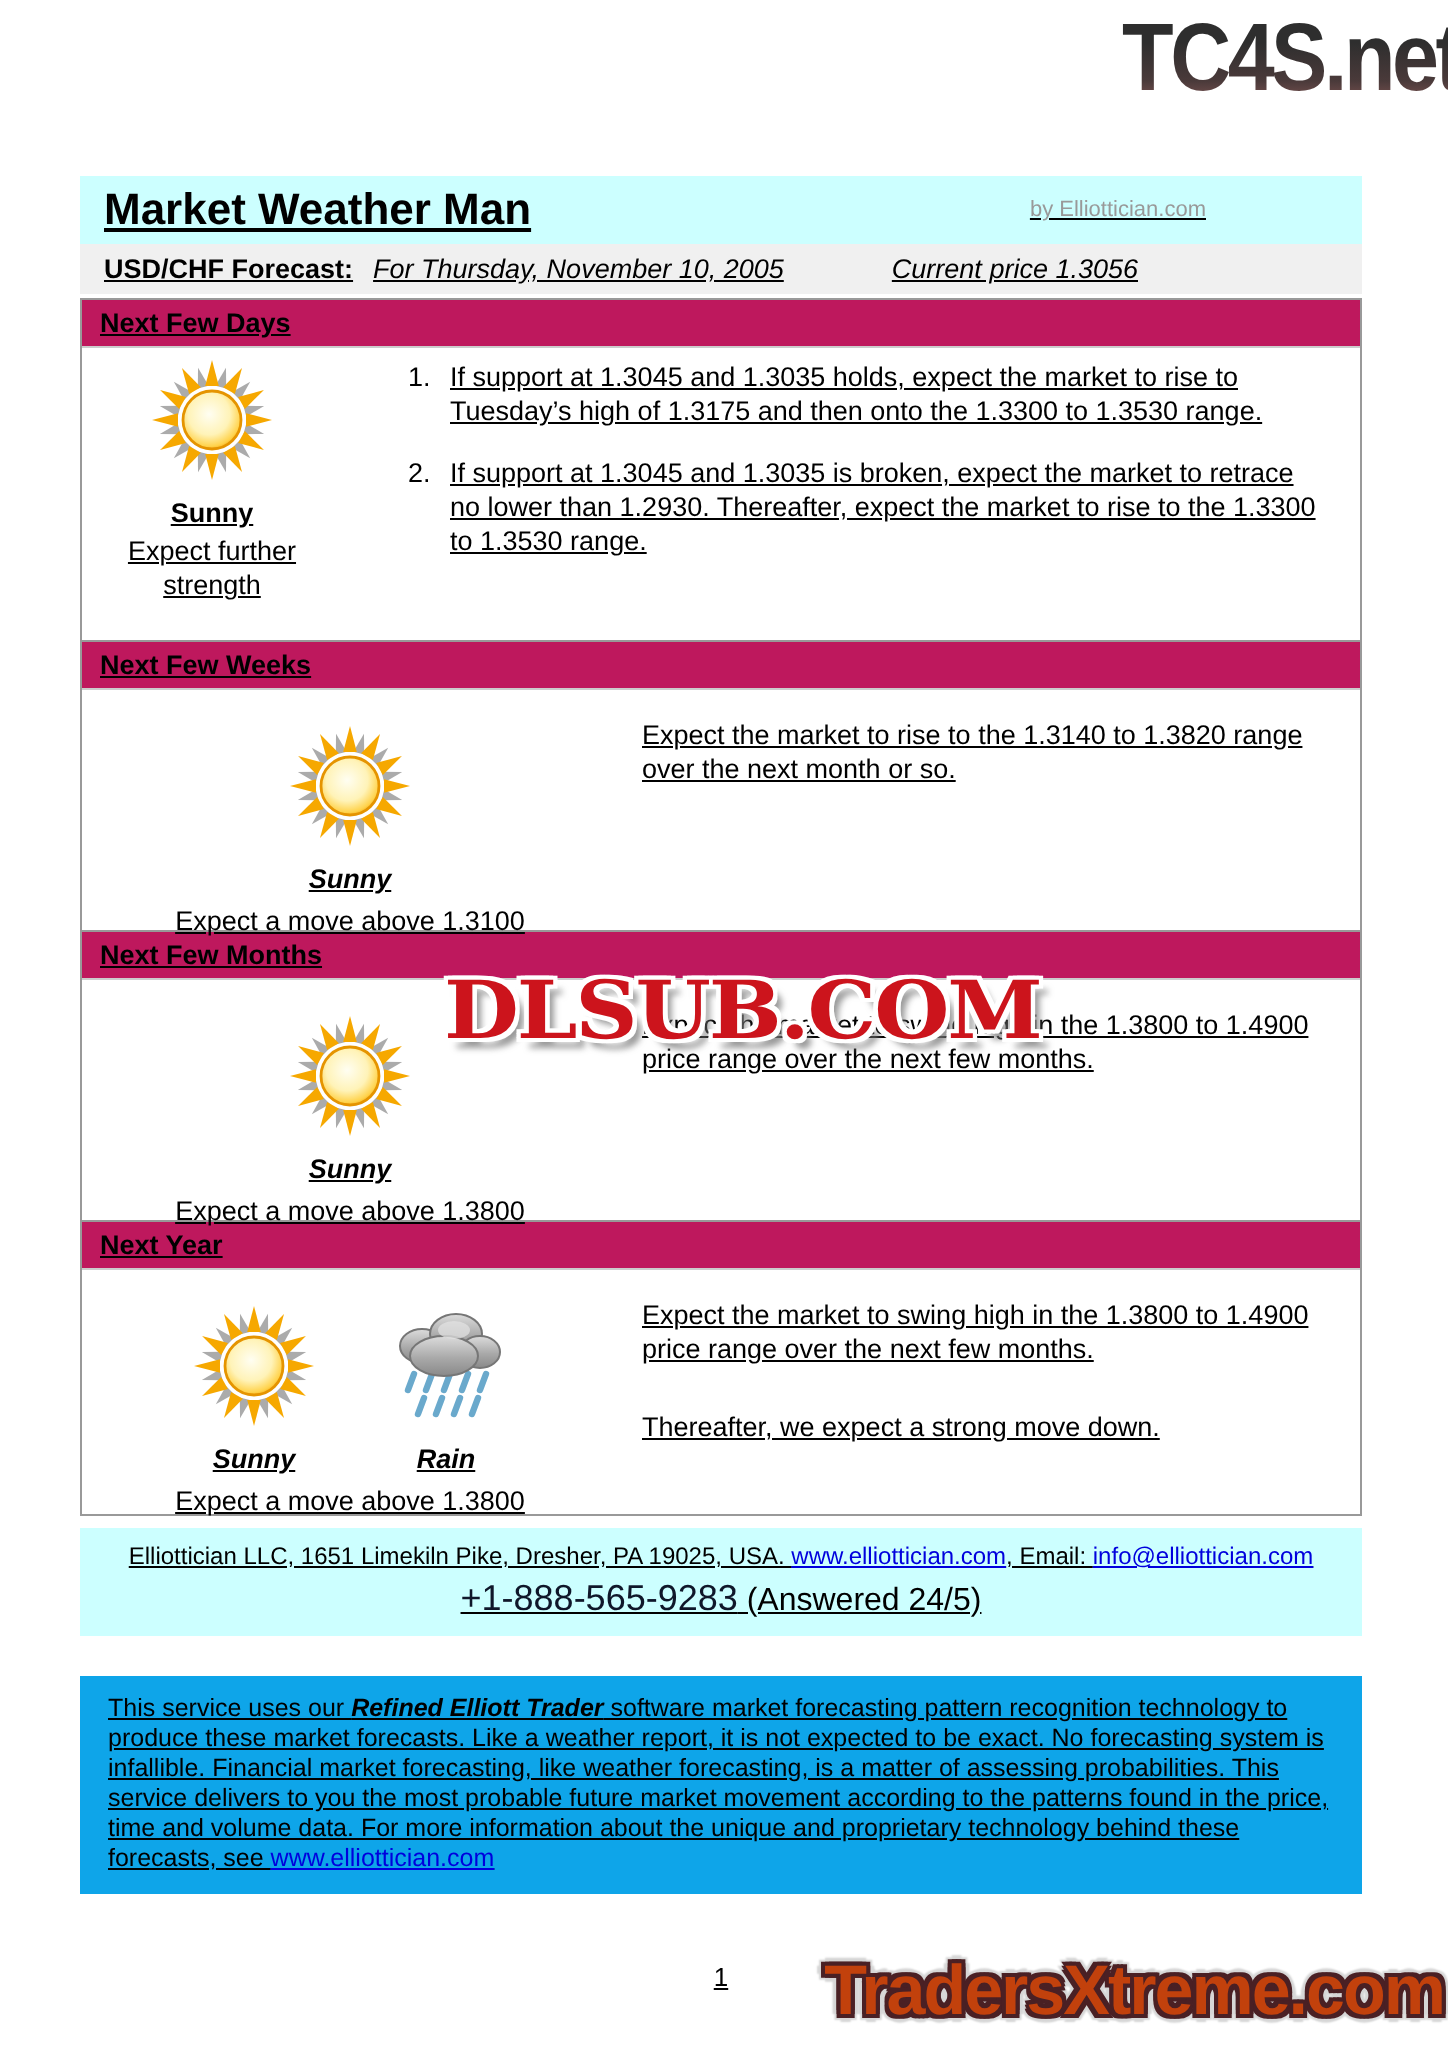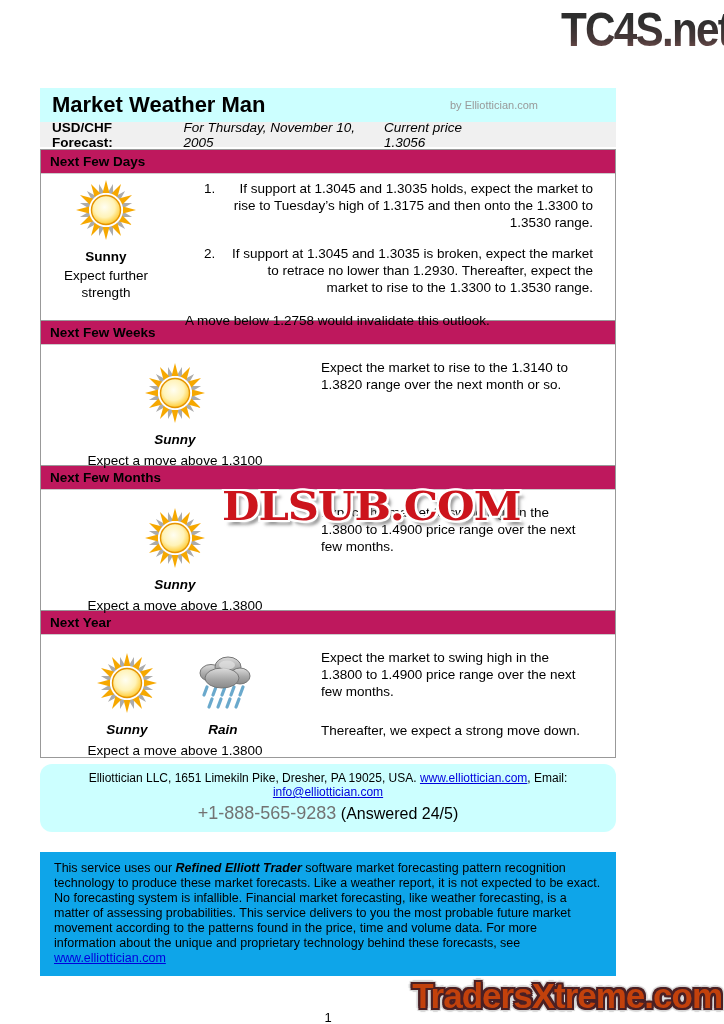--- a/index.html
+++ b/index.html
@@ -10,21 +10,21 @@
   .tc4s {
     position:absolute; top:2px; right:-6px;
     font-family:"Liberation Sans", sans-serif;
     font-weight:bold; font-size:48px; letter-spacing:-2px;
     transform:scaleX(0.88); transform-origin:right top;
     background:linear-gradient(#2e2e2e 35%, #4a3a3a 70%, #96605e 100%);
     -webkit-background-clip:text; background-clip:text;
     color:transparent;
   }
 
-  .content { position:absolute; left:40px; top:88px; width:576px; }
+  .content { position:absolute; left:40px; top:88px; width:641px;text-decoration:underline; }
 
   .title-bar { background:#ccffff; height:34px; display:flex; align-items:center; justify-content:space-between; padding:0 12px 0 12px; }
   .title-bar h1 { font-size:22px; font-weight:bold; color:#000; letter-spacing:0; }
   .byline { color:#999; font-size:11px; margin-right:66px; }
 
   .forecast-bar { background:#f0f0f0; height:25px; display:flex; align-items:center; font-size:13.5px; margin-top:0; }
   .f-label { font-weight:bold; margin-left:12px; }
   .f-date { font-style:italic; margin-left:10px; }
   .f-price { font-style:italic; margin-left:auto; margin-right:112px; }
 
@@ -33,43 +33,43 @@
   .sec-head { background:#be185d; font-weight:bold; font-size:13.5px; padding:4px 0 4px 9px; border-bottom:1px solid #ccc; }
   .sec-body { background:#fff; display:flex; font-size:13.5px; line-height:17px; }
 
   
   .days .sec-body { height:146px; }
   .days .icon-col { width:130px; text-align:center; padding-top:4px; }
   .days .icon-col .w-name { font-weight:bold; margin-top:2px; }
   .days .icon-col .w-sub { margin-top:2px; padding:0 14px; }
   .days .text-col { flex:1; padding:6px 22px 0 0; }
   .days ol { padding-left:34px; margin-left:14px; }
-  .days li { margin-bottom:14px; padding-left:6px;text-align:right; }
+  .days li { margin-bottom:14px; padding-left:6px; }
   .days .note { margin-left:14px; margin-top:16px; }
 
   
   .wide .icon-col { width:268px; text-align:center; padding-top:16px; }
   .wide .text-col { flex:1; padding:14px 22px 0 2px;margin-left:10px; }
   .w-name-i { font-weight:bold; font-style:italic; margin-top:2px; }
   .w-sub2 { margin-top:4px; }
   .weeks .sec-body { height:120px; }
   .months .sec-body { height:120px; }
   .year .sec-body { height:122px; }
   .para2 { margin-top:22px; }
 
   
   .twin-row { display:flex; }
   .twin { width:96px; text-align:center; }
   .twin-first { margin-left:38px; }
 
-  .footer-contact { background:#ccffff; margin-top:6px; padding:7px 0 8px 0; text-align:center;border-radius:12px; }
+  .footer-contact { background:#ccffff; margin-top:6px; padding:7px 0 8px 0; text-align:center; }
   .addr { font-size:12px; color:#000; }
   .addr a { color:#0000dd; text-decoration:underline; }
   .phone-line { margin-top:4px; }
-  .phone { font-size:18px; color:#737373; }
+  .phone { font-size:18px; color:#0f172a; }
   .phone-note { font-size:16px; }
 
   .disclaimer { background:#0ea5e9; margin-top:20px; padding:9px 14px 10px 14px; font-size:12.5px; line-height:15px; color:#000; }
   .disclaimer .prod { font-weight:bold; font-style:italic; }
   .disclaimer a { color:#0000dd; text-decoration:underline; }
 
   .page-num { text-align:center; font-size:13px; margin-top:34px; }
 
   
   .dlsub {
@@ -196,21 +196,20 @@
                 <use href="#sunIcon"></use>
               </svg>
             <div class="w-name">Sunny</div>
             <div class="w-sub">Expect further strength</div>
           </div>
           <div class="text-col">
             <ol>
               <li>If support at 1.3045 and 1.3035 holds, expect the market to rise to Tuesday’s high of 1.3175 and then onto the 1.3300 to 1.3530 range.</li>
               <li>If support at 1.3045 and 1.3035 is broken, expect the market to retrace no lower than 1.2930.  Thereafter, expect the market to rise to the 1.3300 to 1.3530 range.</li>
             </ol>
-            <div class="note">A move below 1.2758 would invalidate this outlook.</div>
           </div>
         </div>
       </div>
 
       <div class="section weeks wide">
         <div class="sec-head">Next Few Weeks</div>
         <div class="sec-body">
           <div class="icon-col">
             <svg width="64" height="64" viewBox="0 0 64 64">
                 <use href="#sunIcon"></use>

